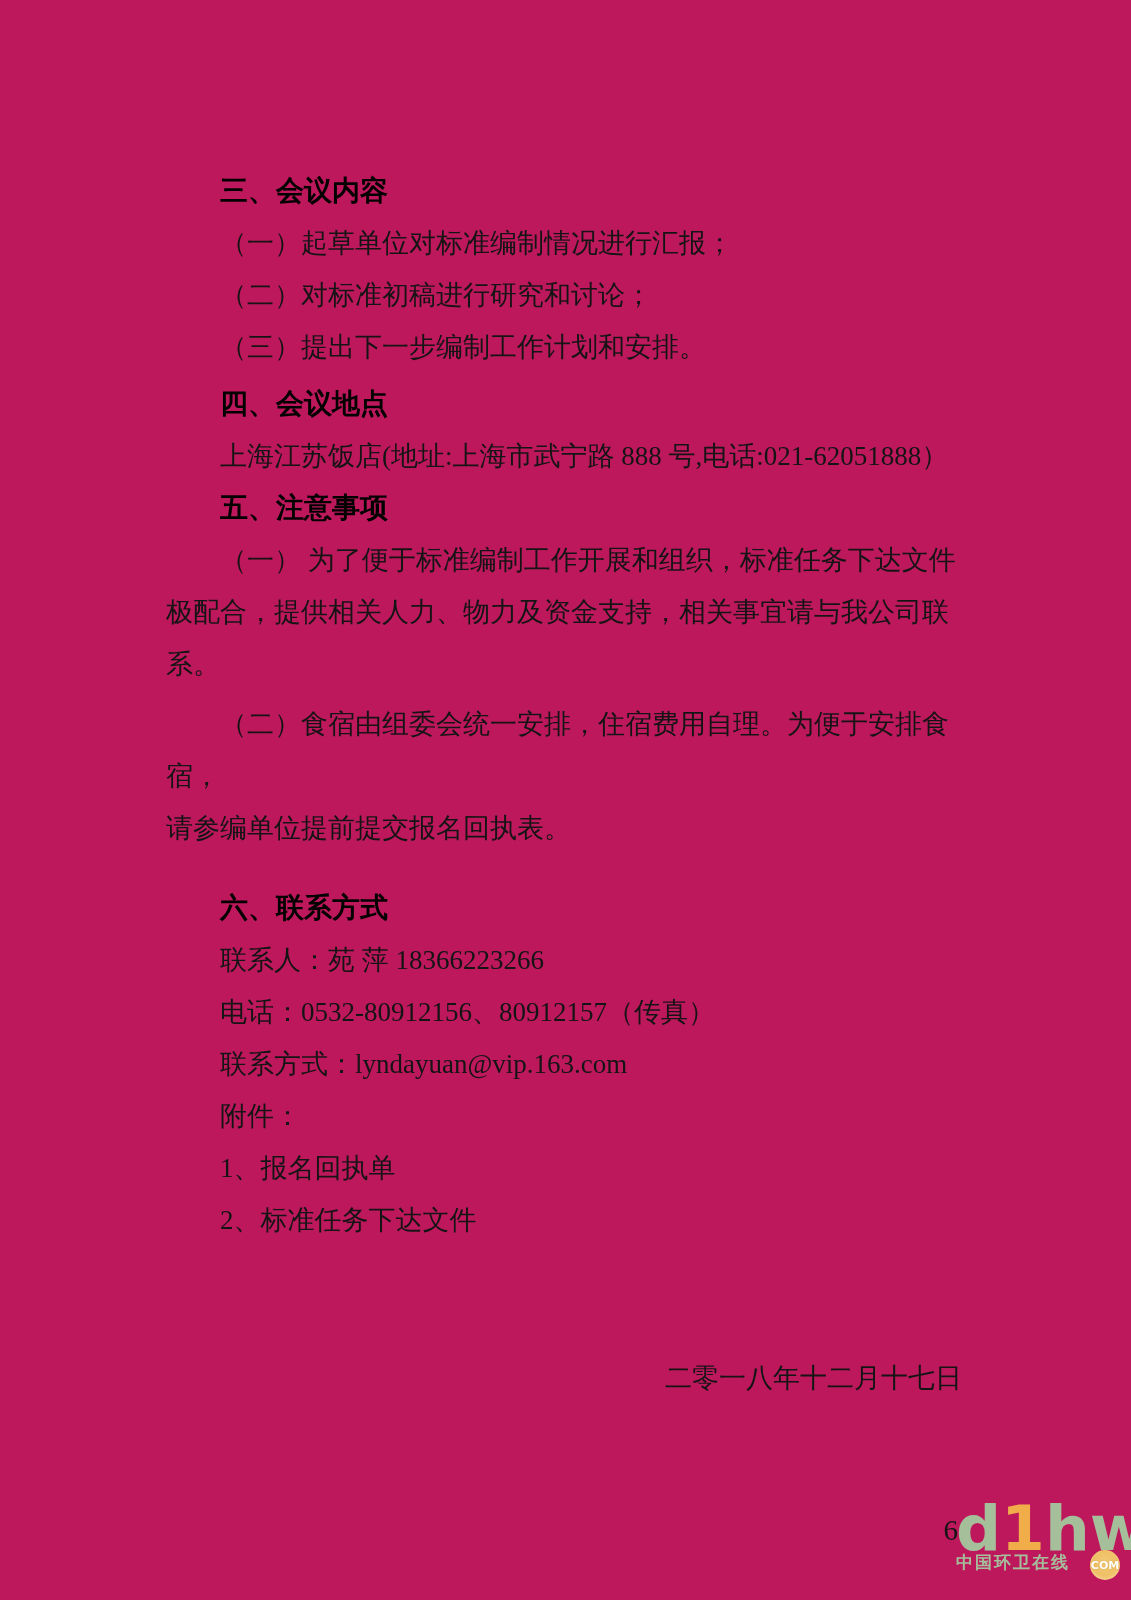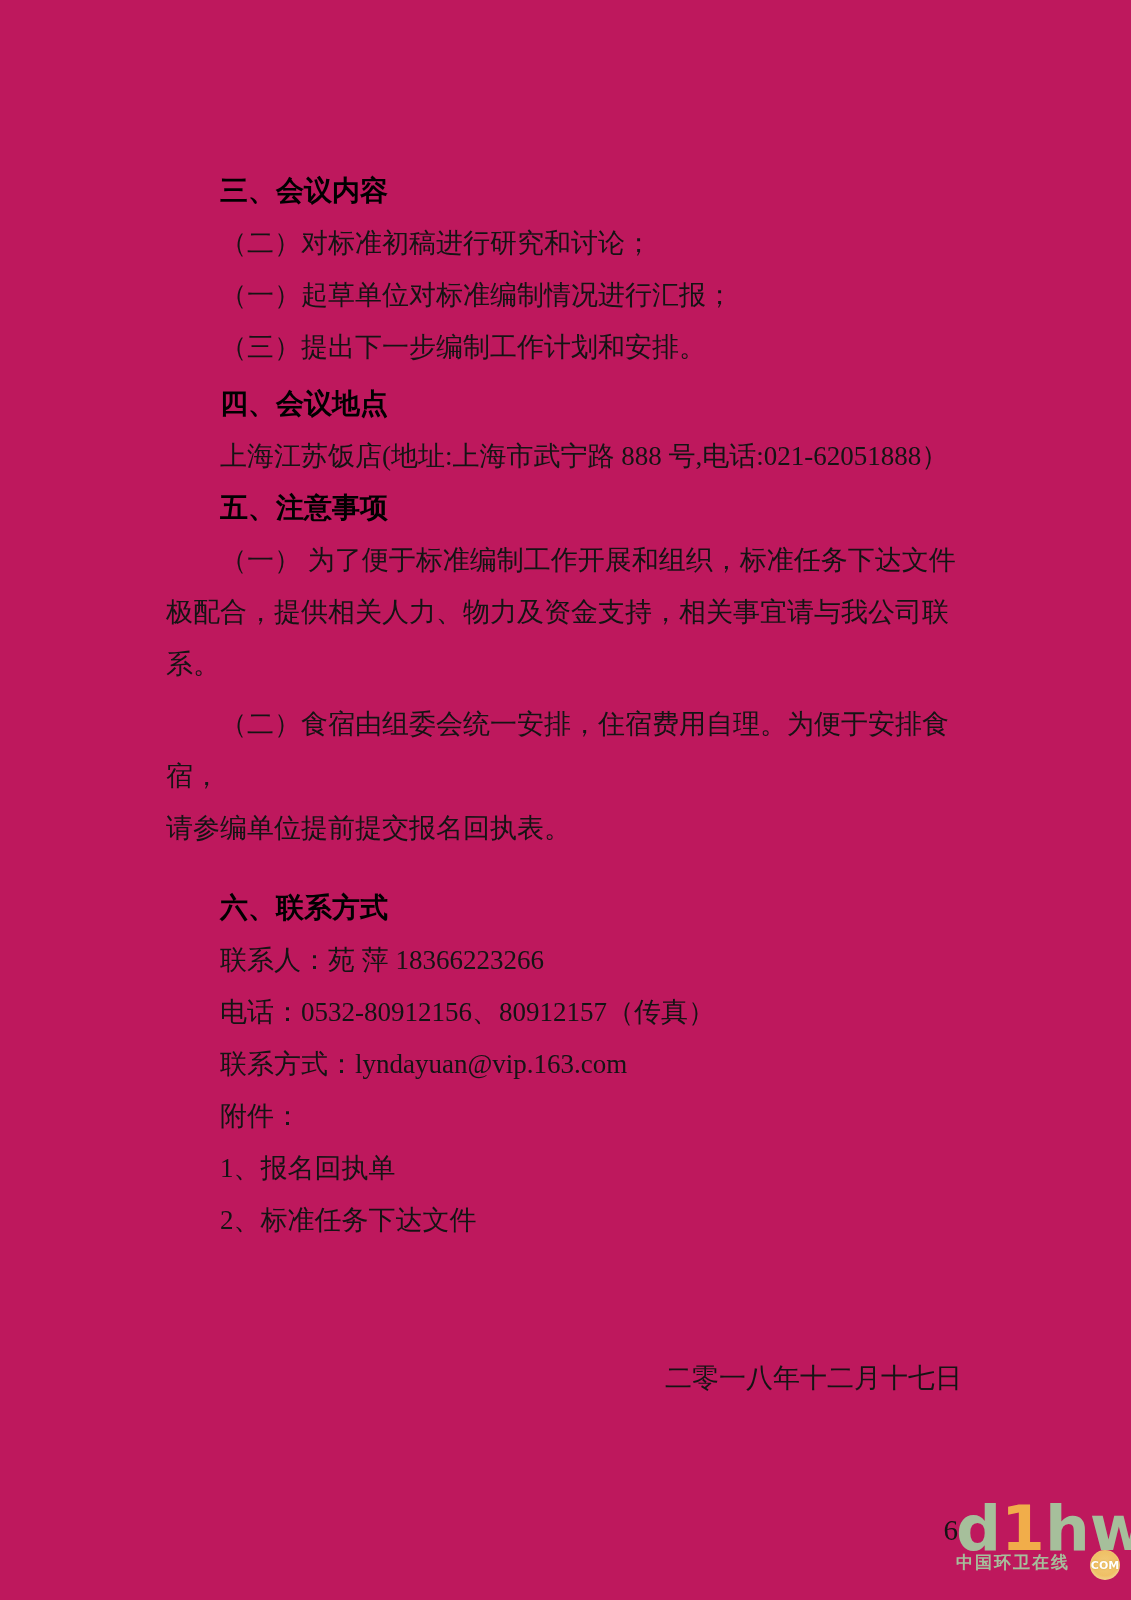--- a/index.html
+++ b/index.html
@@ -81,22 +81,22 @@
     text-shadow: 0 0 2px rgba(205, 145, 35, 0.7);
   }
 </style>
 </head>
 <body>
 
 <div class="page">
   <div class="content">
 
     <div class="heading">三、会议内容</div>
+    <div class="para">（一）起草单位对标准编制情况进行汇报；</div>
     <div class="para">（二）对标准初稿进行研究和讨论；</div>
-    <div class="para">（一）起草单位对标准编制情况进行汇报；</div>
     <div class="para">（三）提出下一步编制工作计划和安排。</div>
 
     <div class="heading mt5">四、会议地点</div>
     <div class="para">上海江苏饭店(地址:上海市武宁路 888 号,电话:021-62051888）</div>
 
     <div class="heading">五、注意事项</div>
     <div class="para-wrap">（一） 为了便于标准编制工作开展和组织，标准任务下达文件
 极配合，提供相关人力、物力及资金支持，相关事宜请与我公司联系。</div>
     <div class="para-wrap mt8">（二）食宿由组委会统一安排，住宿费用自理。为便于安排食宿，
 请参编单位提前提交报名回执表。</div>

